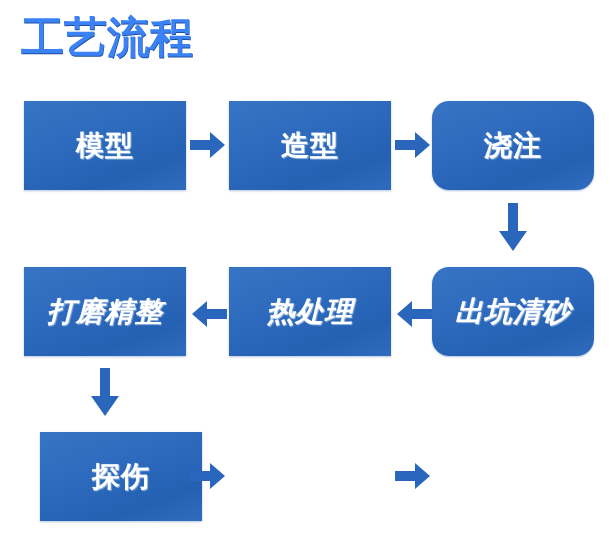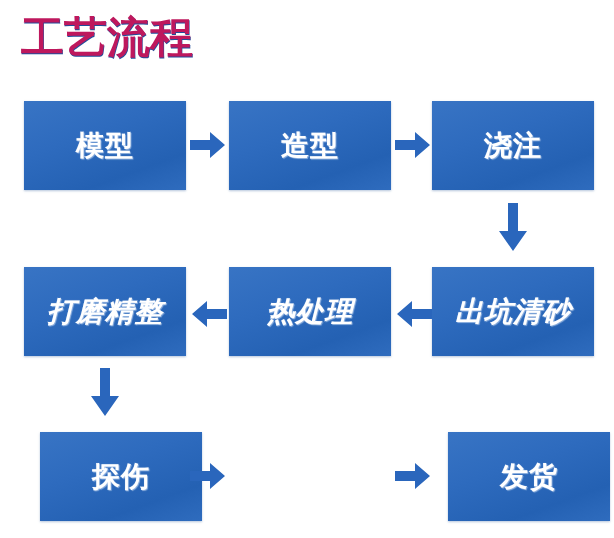--- a/index.html
+++ b/index.html
@@ -18,21 +18,21 @@
     width: 614px;
     height: 538px;
     background: #ffffff;
   }
   .title {
     position: absolute;
     left: 21px;
     top: 14px;
     font-size: 43px;
     font-weight: bold;
-    color: #be185d;
+    color: #3b82f6;
     letter-spacing: 0px;
     line-height: 1.08;
     white-space: nowrap;
     text-shadow: 0.5px 0.5px 0 #1F4E9C;
   }
   .node {
     position: absolute;
     width: 162px;
     height: 89px;
     background: linear-gradient(160deg, #3874C4 0%, #2E6BBE 38%, #2461B3 75%, #2F6CBE 100%);
@@ -47,21 +47,21 @@
     color: #ffffff;
     font-size: 28px;
     font-weight: bold;
     letter-spacing: 1px;
     white-space: nowrap;
     text-shadow: 1px 1px 1px rgba(230,240,255,0.55), 0 0 1px rgba(255,255,255,0.4);
   }
   
   .col-1 { left: 24px; }
   .col-2 { left: 229px; }
-  .col-3 { left: 432px; }
+  .col-3 { left: 432px; border-radius: 17px; }
   
   .row-1 { top: 101px; }
   .row-2 { top: 267px; font-style: italic; }
   .row-3 { top: 432px; margin-left: 16px; }
 
   .arrow {
     position: absolute;
     display: block;
   }
   .arrow svg { display: block; }
@@ -123,23 +123,20 @@
 
   <span class="arrow" style="left:90px; top:368px;">
     <svg width="30" height="50" viewBox="0 0 30 50">
       <path d="M10 0 H20 V28 H29 L15 48 L1 28 H10 Z" fill="#2A66BC"></path>
     </svg>
   </span>
 
   <div class="node col-1 row-3">
     <span class="node-label">探伤</span>
   </div>
-  <div class="node col-3 row-3">
-    <span class="node-label">发货</span>
-  </div>
 
   <span class="arrow" style="left:190px; top:462px;">
     <svg width="36" height="28" viewBox="0 0 36 28">
       <path d="M0 9 H20 V1 L35 14 L20 27 V19 H0 Z" fill="#2A66BC"></path>
     </svg>
   </span>
   <span class="arrow" style="left:395px; top:462px;">
     <svg width="36" height="28" viewBox="0 0 36 28">
       <path d="M0 9 H20 V1 L35 14 L20 27 V19 H0 Z" fill="#2A66BC"></path>
     </svg>

